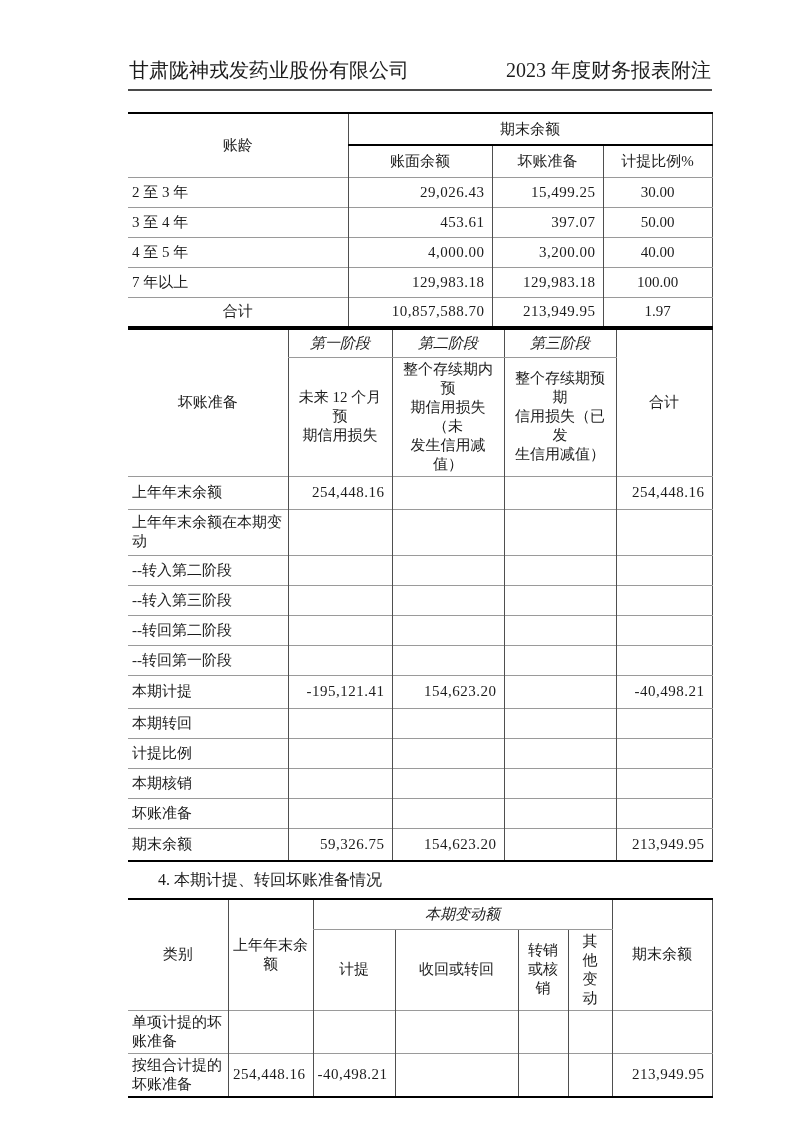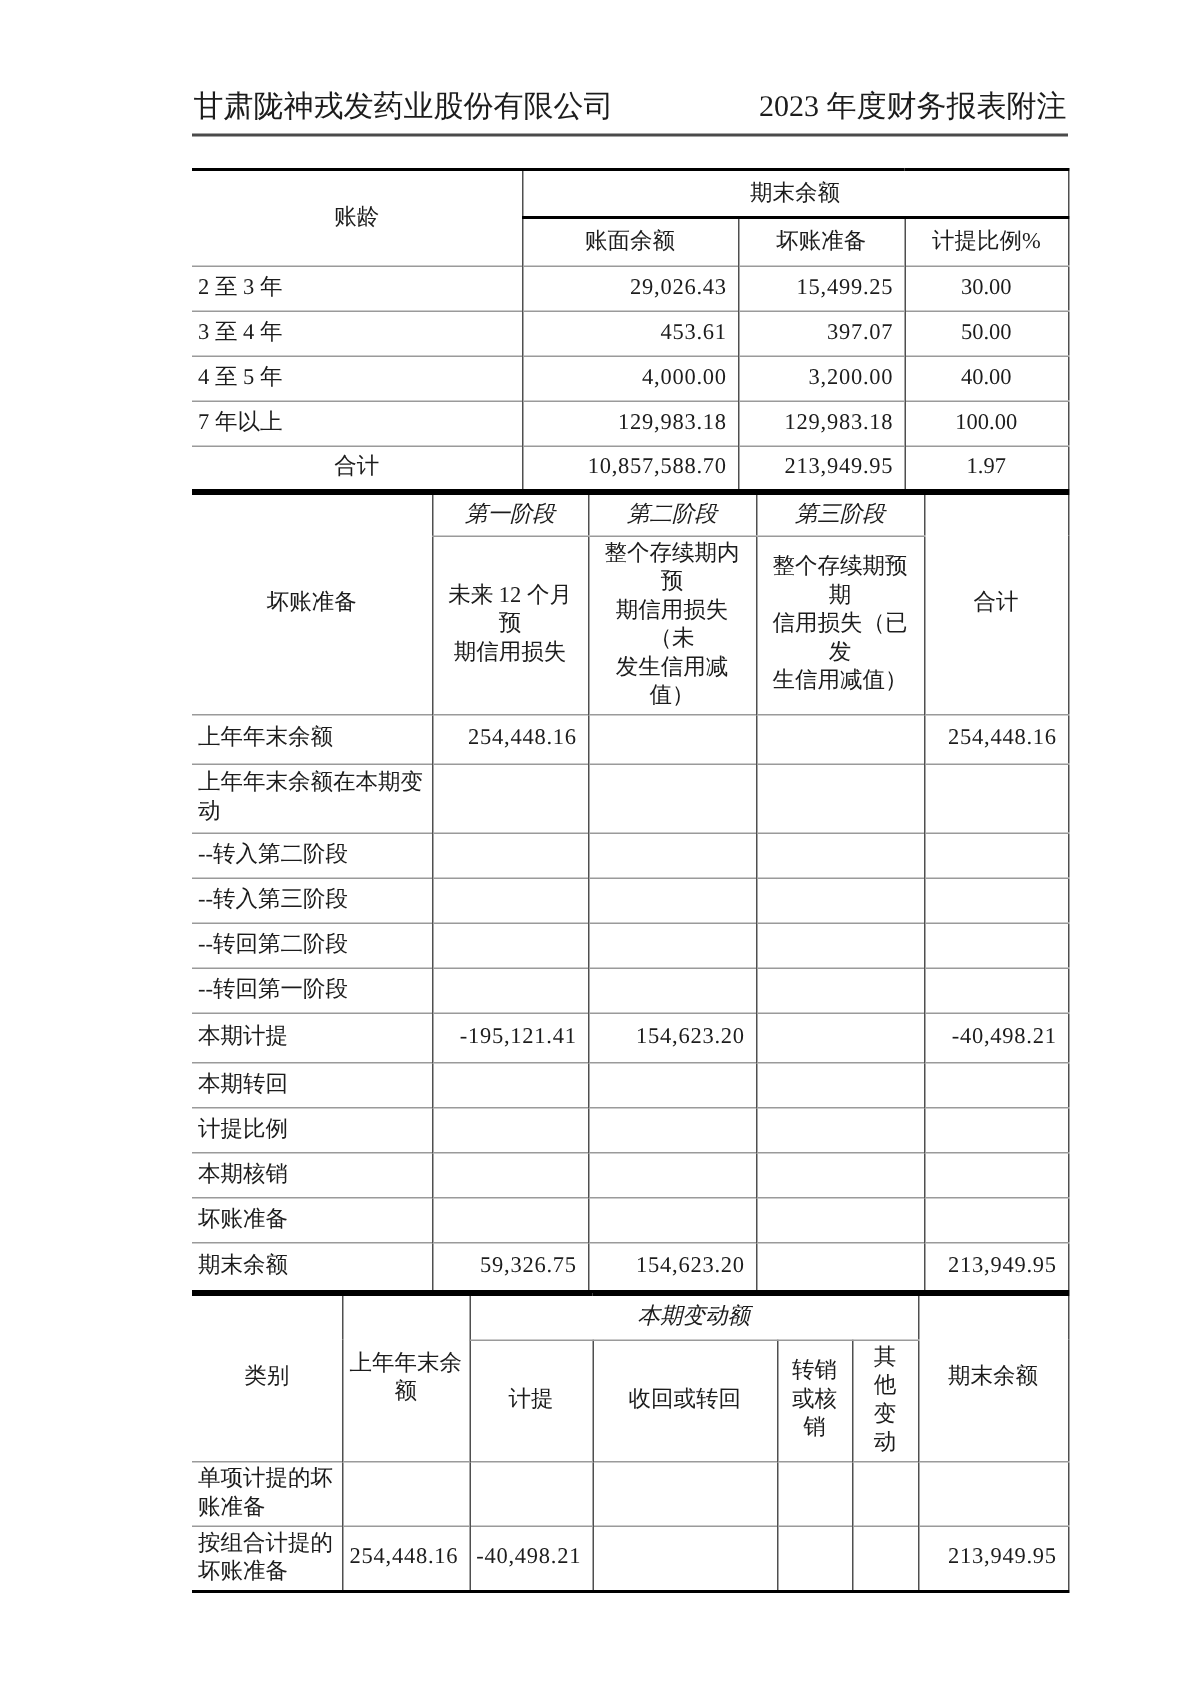--- a/index.html
+++ b/index.html
@@ -195,20 +195,21 @@
     <tr style="height:33px">
       <td class="lab hl">期末余额</td>
       <td class="num vl hl">59,326.75</td>
       <td class="num vl hl">154,623.20</td>
       <td class="num vl hl"></td>
       <td class="num vl hl">213,949.95</td>
     </tr>
   </tbody>
     </table>
 
+  <div class="sec-heading">4. 本期计提、转回坏账准备情况</div>
 
   <table class="tbl">
     <colgroup>
         <col style="width:100px">
         <col style="width:85px">
         <col style="width:82px">
         <col style="width:123px">
         <col style="width:50px">
         <col style="width:44px">
         <col style="width:100px">

